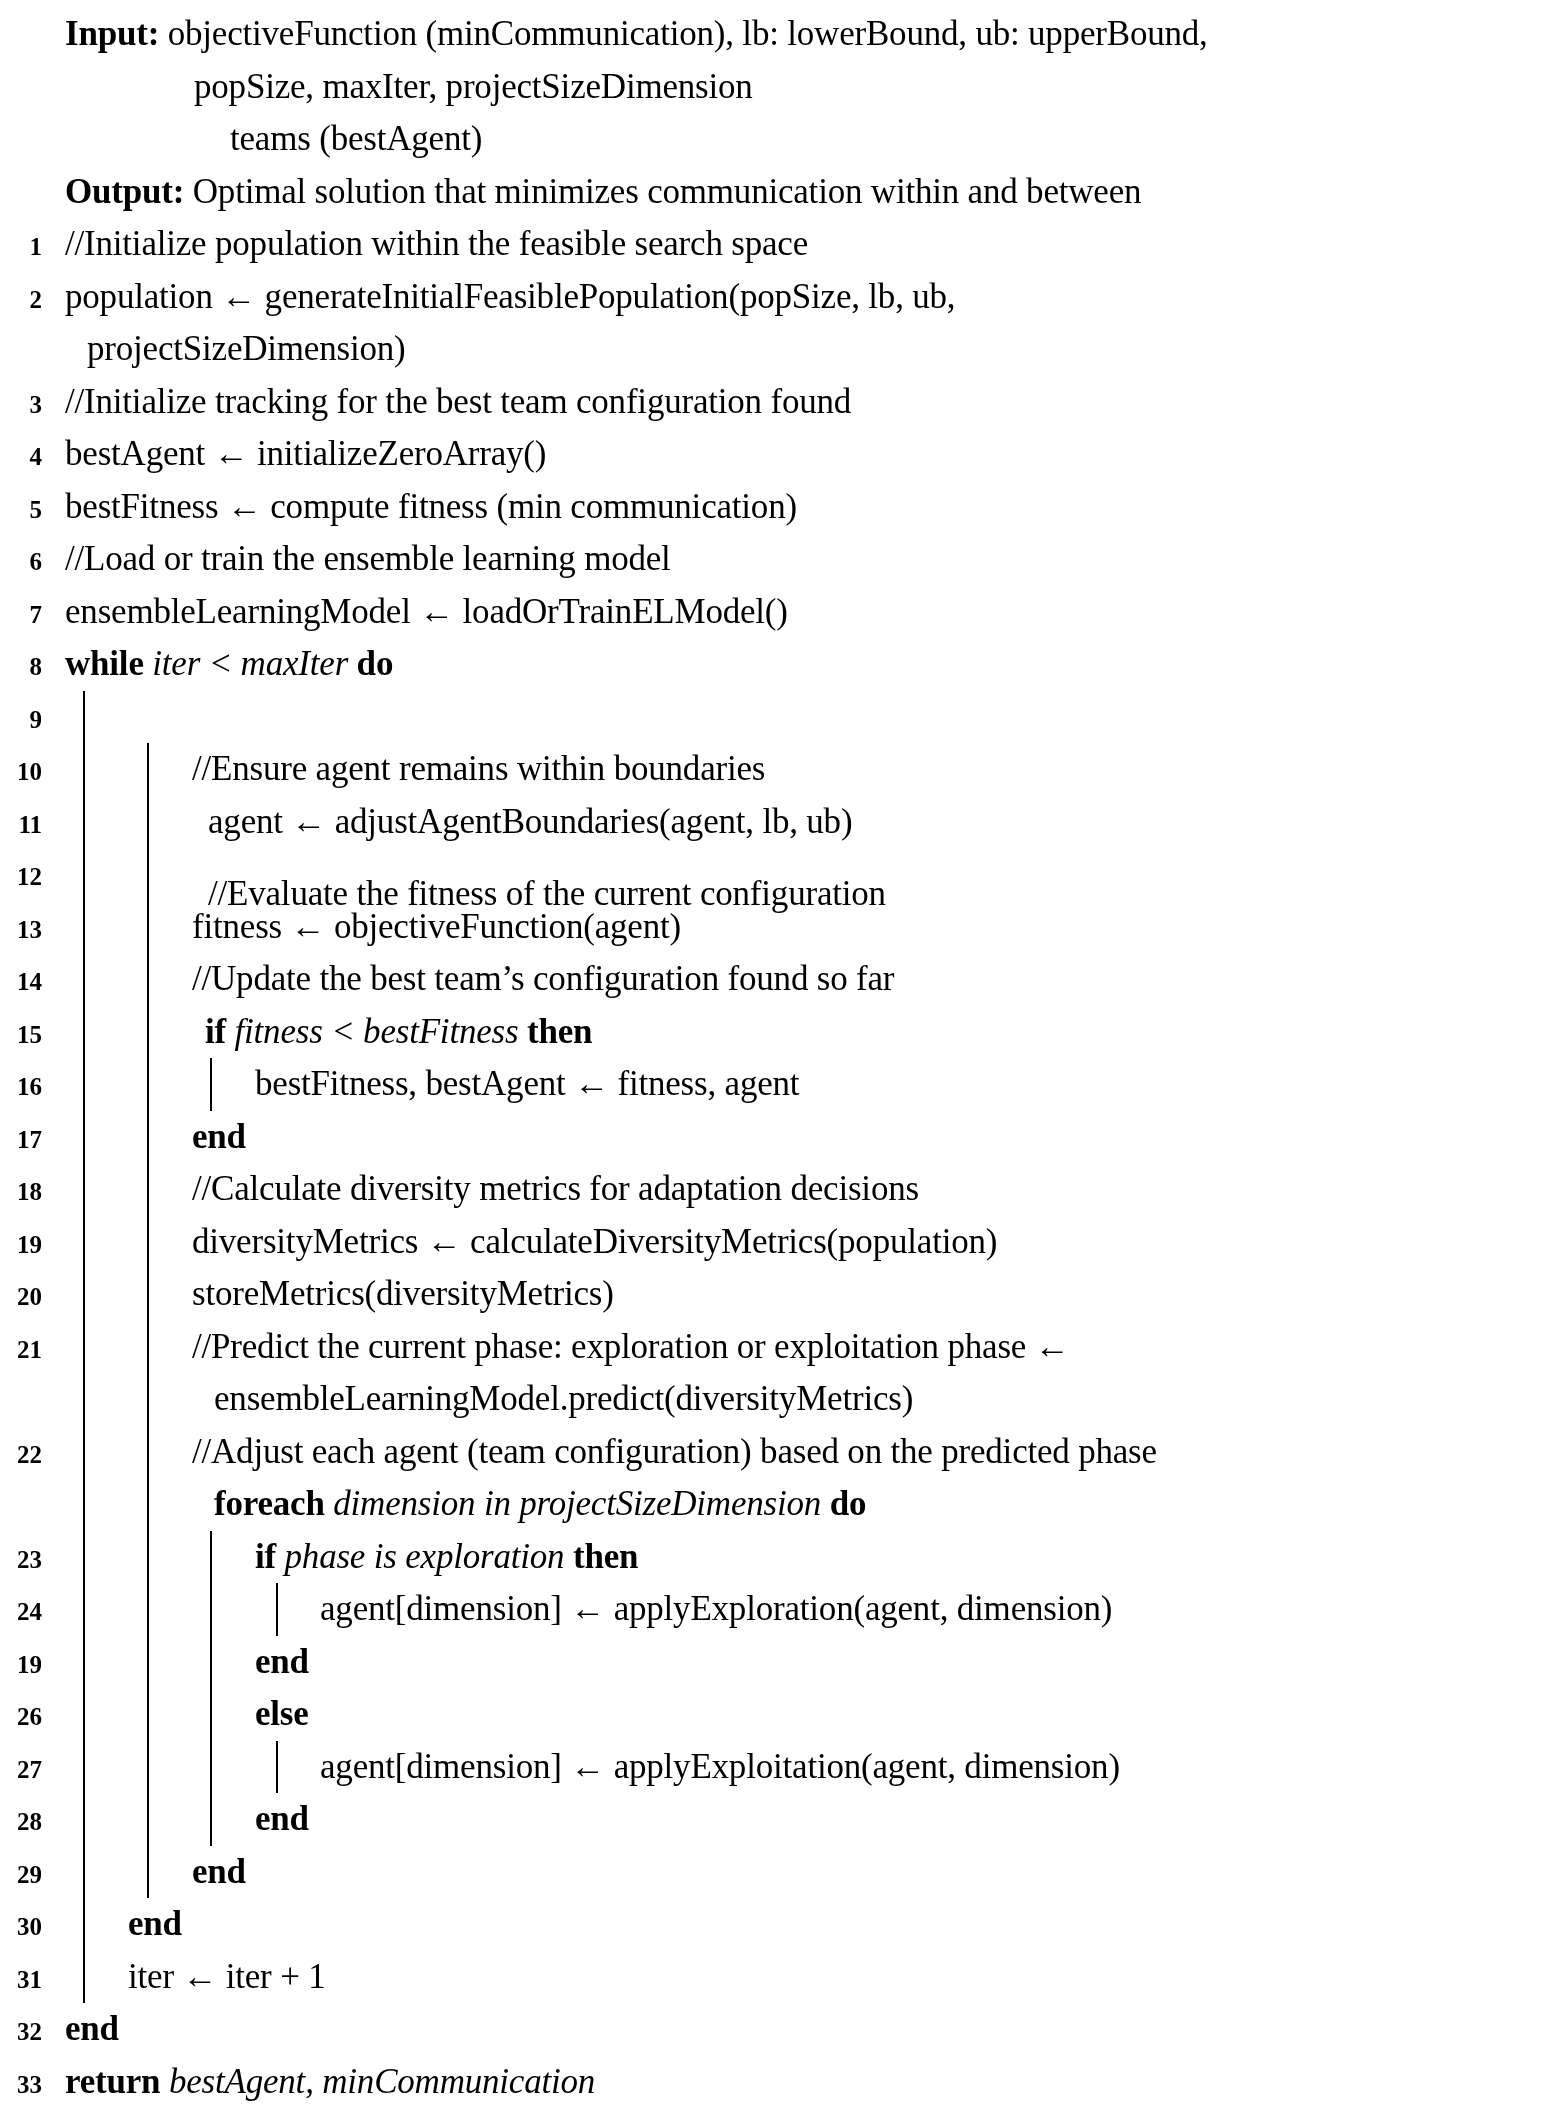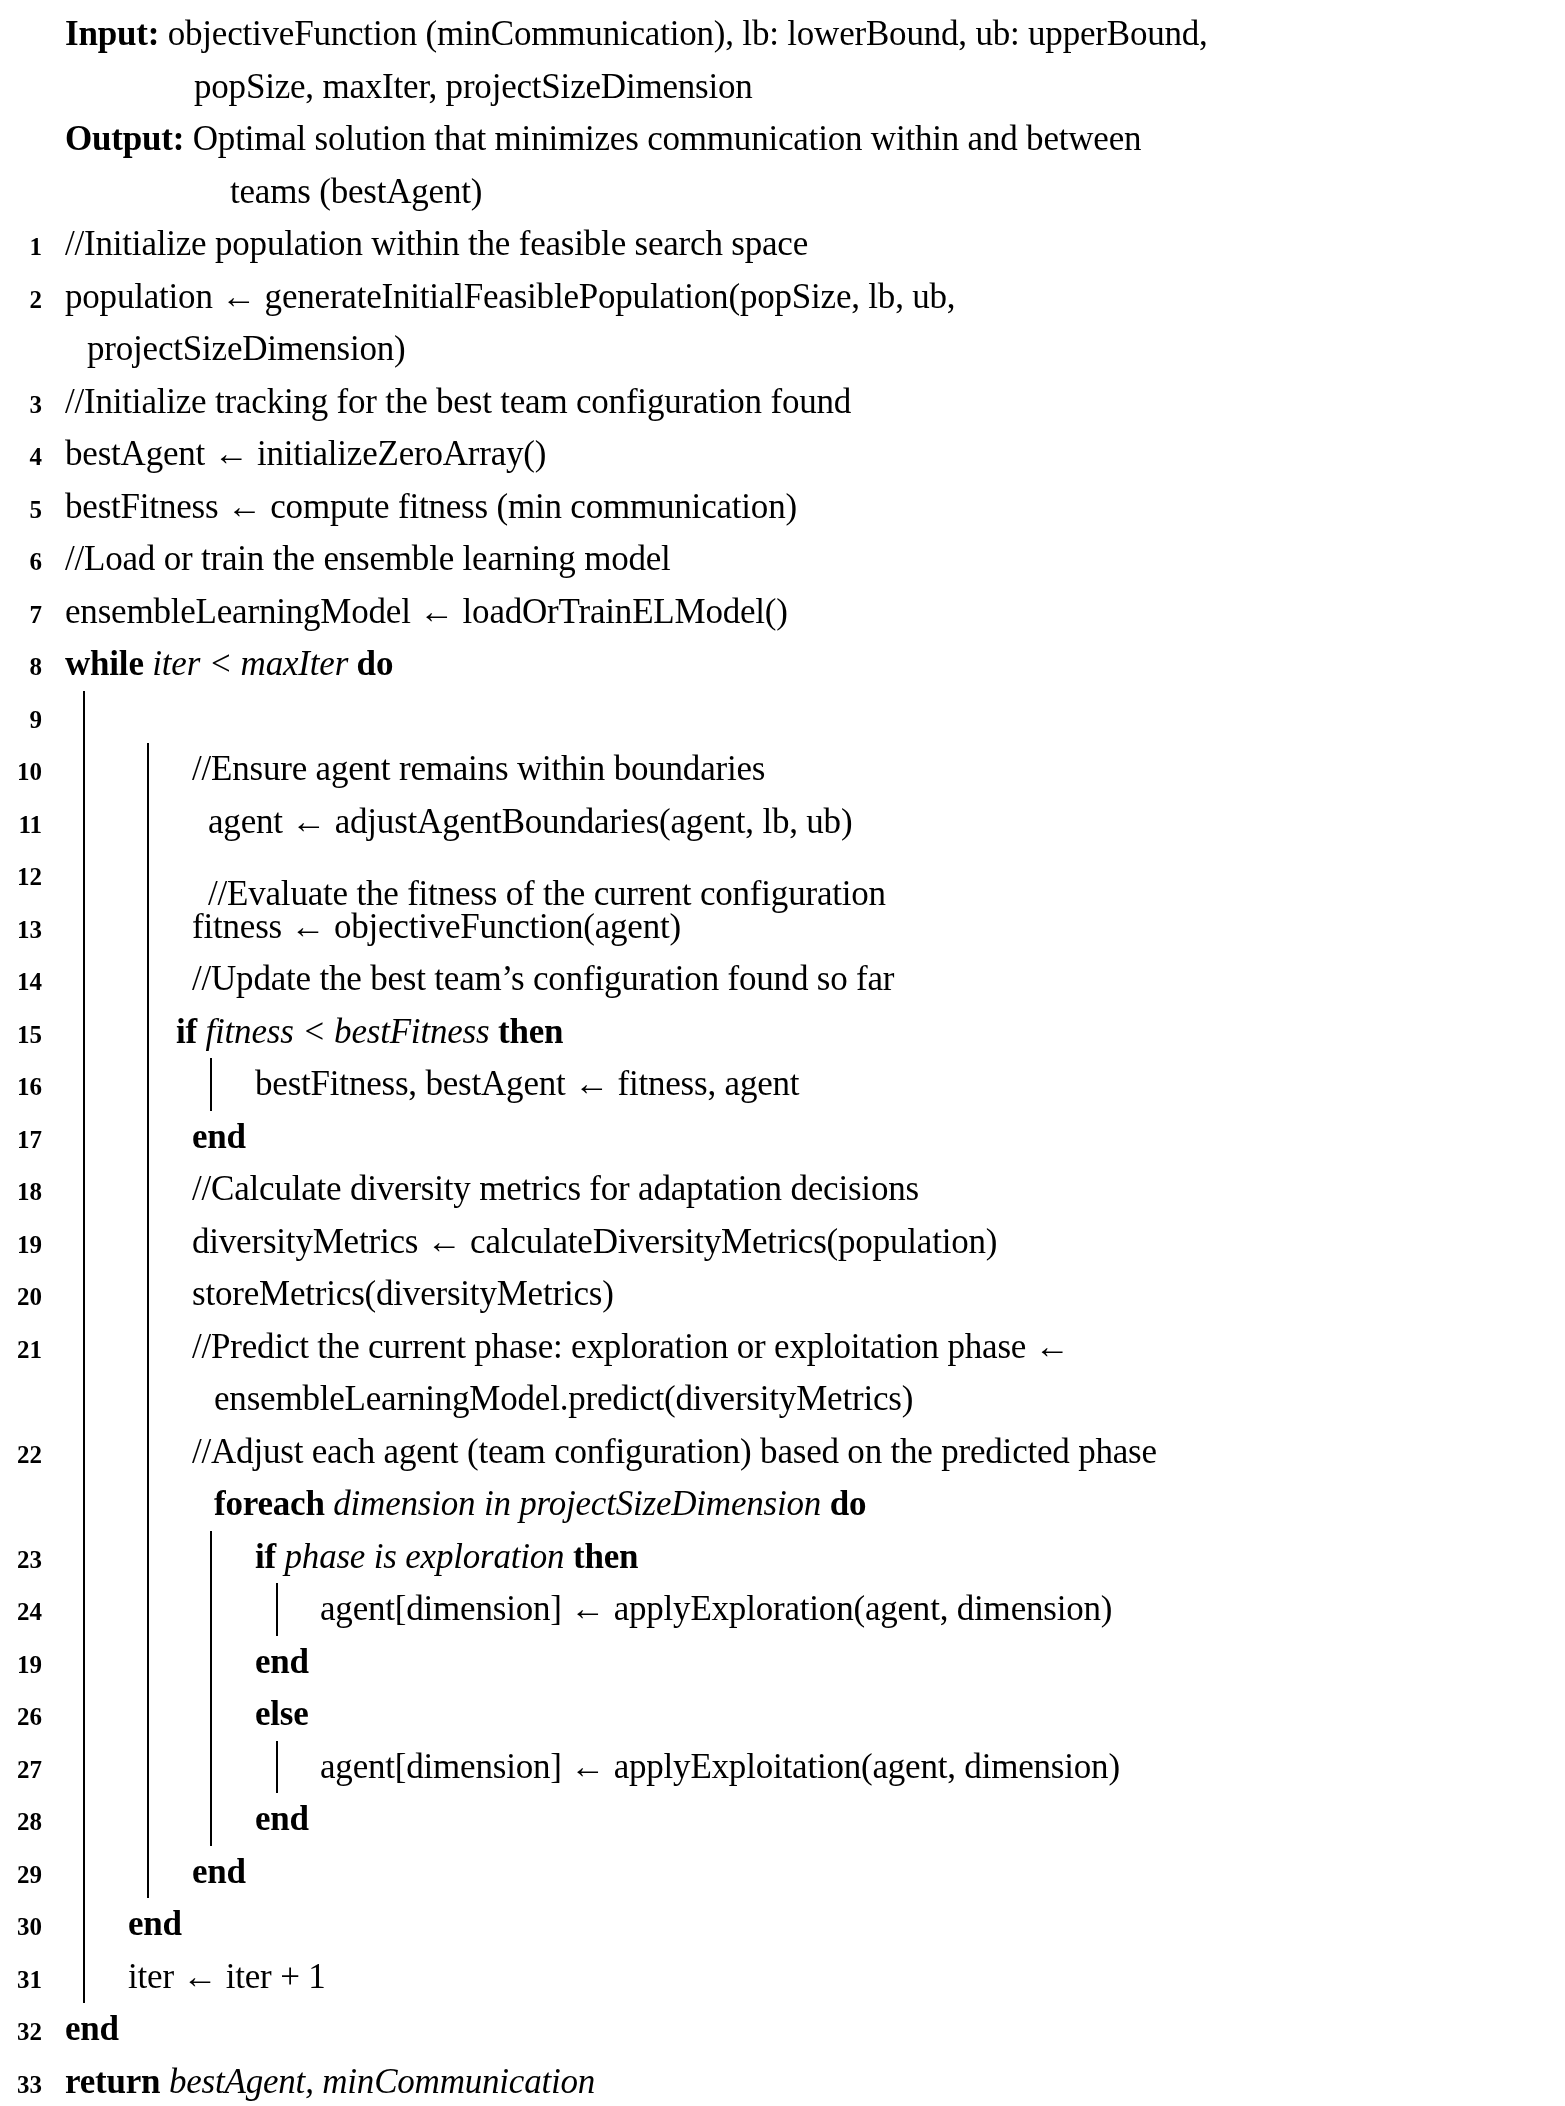--- a/index.html
+++ b/index.html
@@ -55,24 +55,24 @@
 <body>
 
 <div class="algo" id="algorithm-root">
     <div class="row">
       <span class="line-text" style="left: 65px;"><span class="seg-b">Input: </span><span>objectiveFunction (minCommunication), lb: lowerBound, ub: upperBound,</span></span>
     </div>
     <div class="row">
       <span class="line-text" style="left: 194px;"><span>popSize, maxIter, projectSizeDimension</span></span>
     </div>
     <div class="row">
+      <span class="line-text" style="left: 230px;"><span>teams (bestAgent)</span></span>
+    </div>
+    <div class="row">
       <span class="line-text" style="left: 65px;"><span class="seg-b">Output: </span><span>Optimal solution that minimizes communication within and between</span></span>
-    </div>
-    <div class="row">
-      <span class="line-text" style="left: 230px;"><span>teams (bestAgent)</span></span>
     </div>
     <div class="row">
       <span class="num">1</span>
       <span class="line-text" style="left: 65px;"><span>//Initialize population within the feasible search space</span></span>
     </div>
     <div class="row">
       <span class="num">2</span>
       <span class="line-text" style="left: 65px;"><span>population ← generateInitialFeasiblePopulation(popSize, lb, ub,</span></span>
     </div>
     <div class="row">
@@ -133,21 +133,21 @@
     <div class="row">
       <div class="bar" style="left: 83px; background: rgb(0, 0, 0);"></div>
       <div class="bar" style="left: 147px; background: rgb(0, 0, 0);"></div>
       <span class="num">14</span>
       <span class="line-text" style="left: 192px;"><span>//Update the best team’s configuration found so far</span></span>
     </div>
     <div class="row">
       <div class="bar" style="left: 83px; background: rgb(0, 0, 0);"></div>
       <div class="bar" style="left: 147px; background: rgb(0, 0, 0);"></div>
       <span class="num">15</span>
-      <span class="line-text" style="left: 176px; text-align: right;"><span class="seg-b">if </span><span class="seg-i">fitness &lt; bestFitness</span><span class="seg-b"> then</span></span>
+      <span class="line-text" style="left: 205px; text-align: right;"><span class="seg-b">if </span><span class="seg-i">fitness &lt; bestFitness</span><span class="seg-b"> then</span></span>
     </div>
     <div class="row">
       <div class="bar" style="left: 83px; background: rgb(0, 0, 0);"></div>
       <div class="bar" style="left: 147px; background: rgb(0, 0, 0);"></div>
       <div class="bar" style="left: 210px; background: rgb(0, 0, 0);"></div>
       <span class="num">16</span>
       <span class="line-text" style="left: 255px;"><span>bestFitness, bestAgent ← fitness, agent</span></span>
     </div>
     <div class="row">
       <div class="bar" style="left: 83px; background: rgb(0, 0, 0);"></div>

